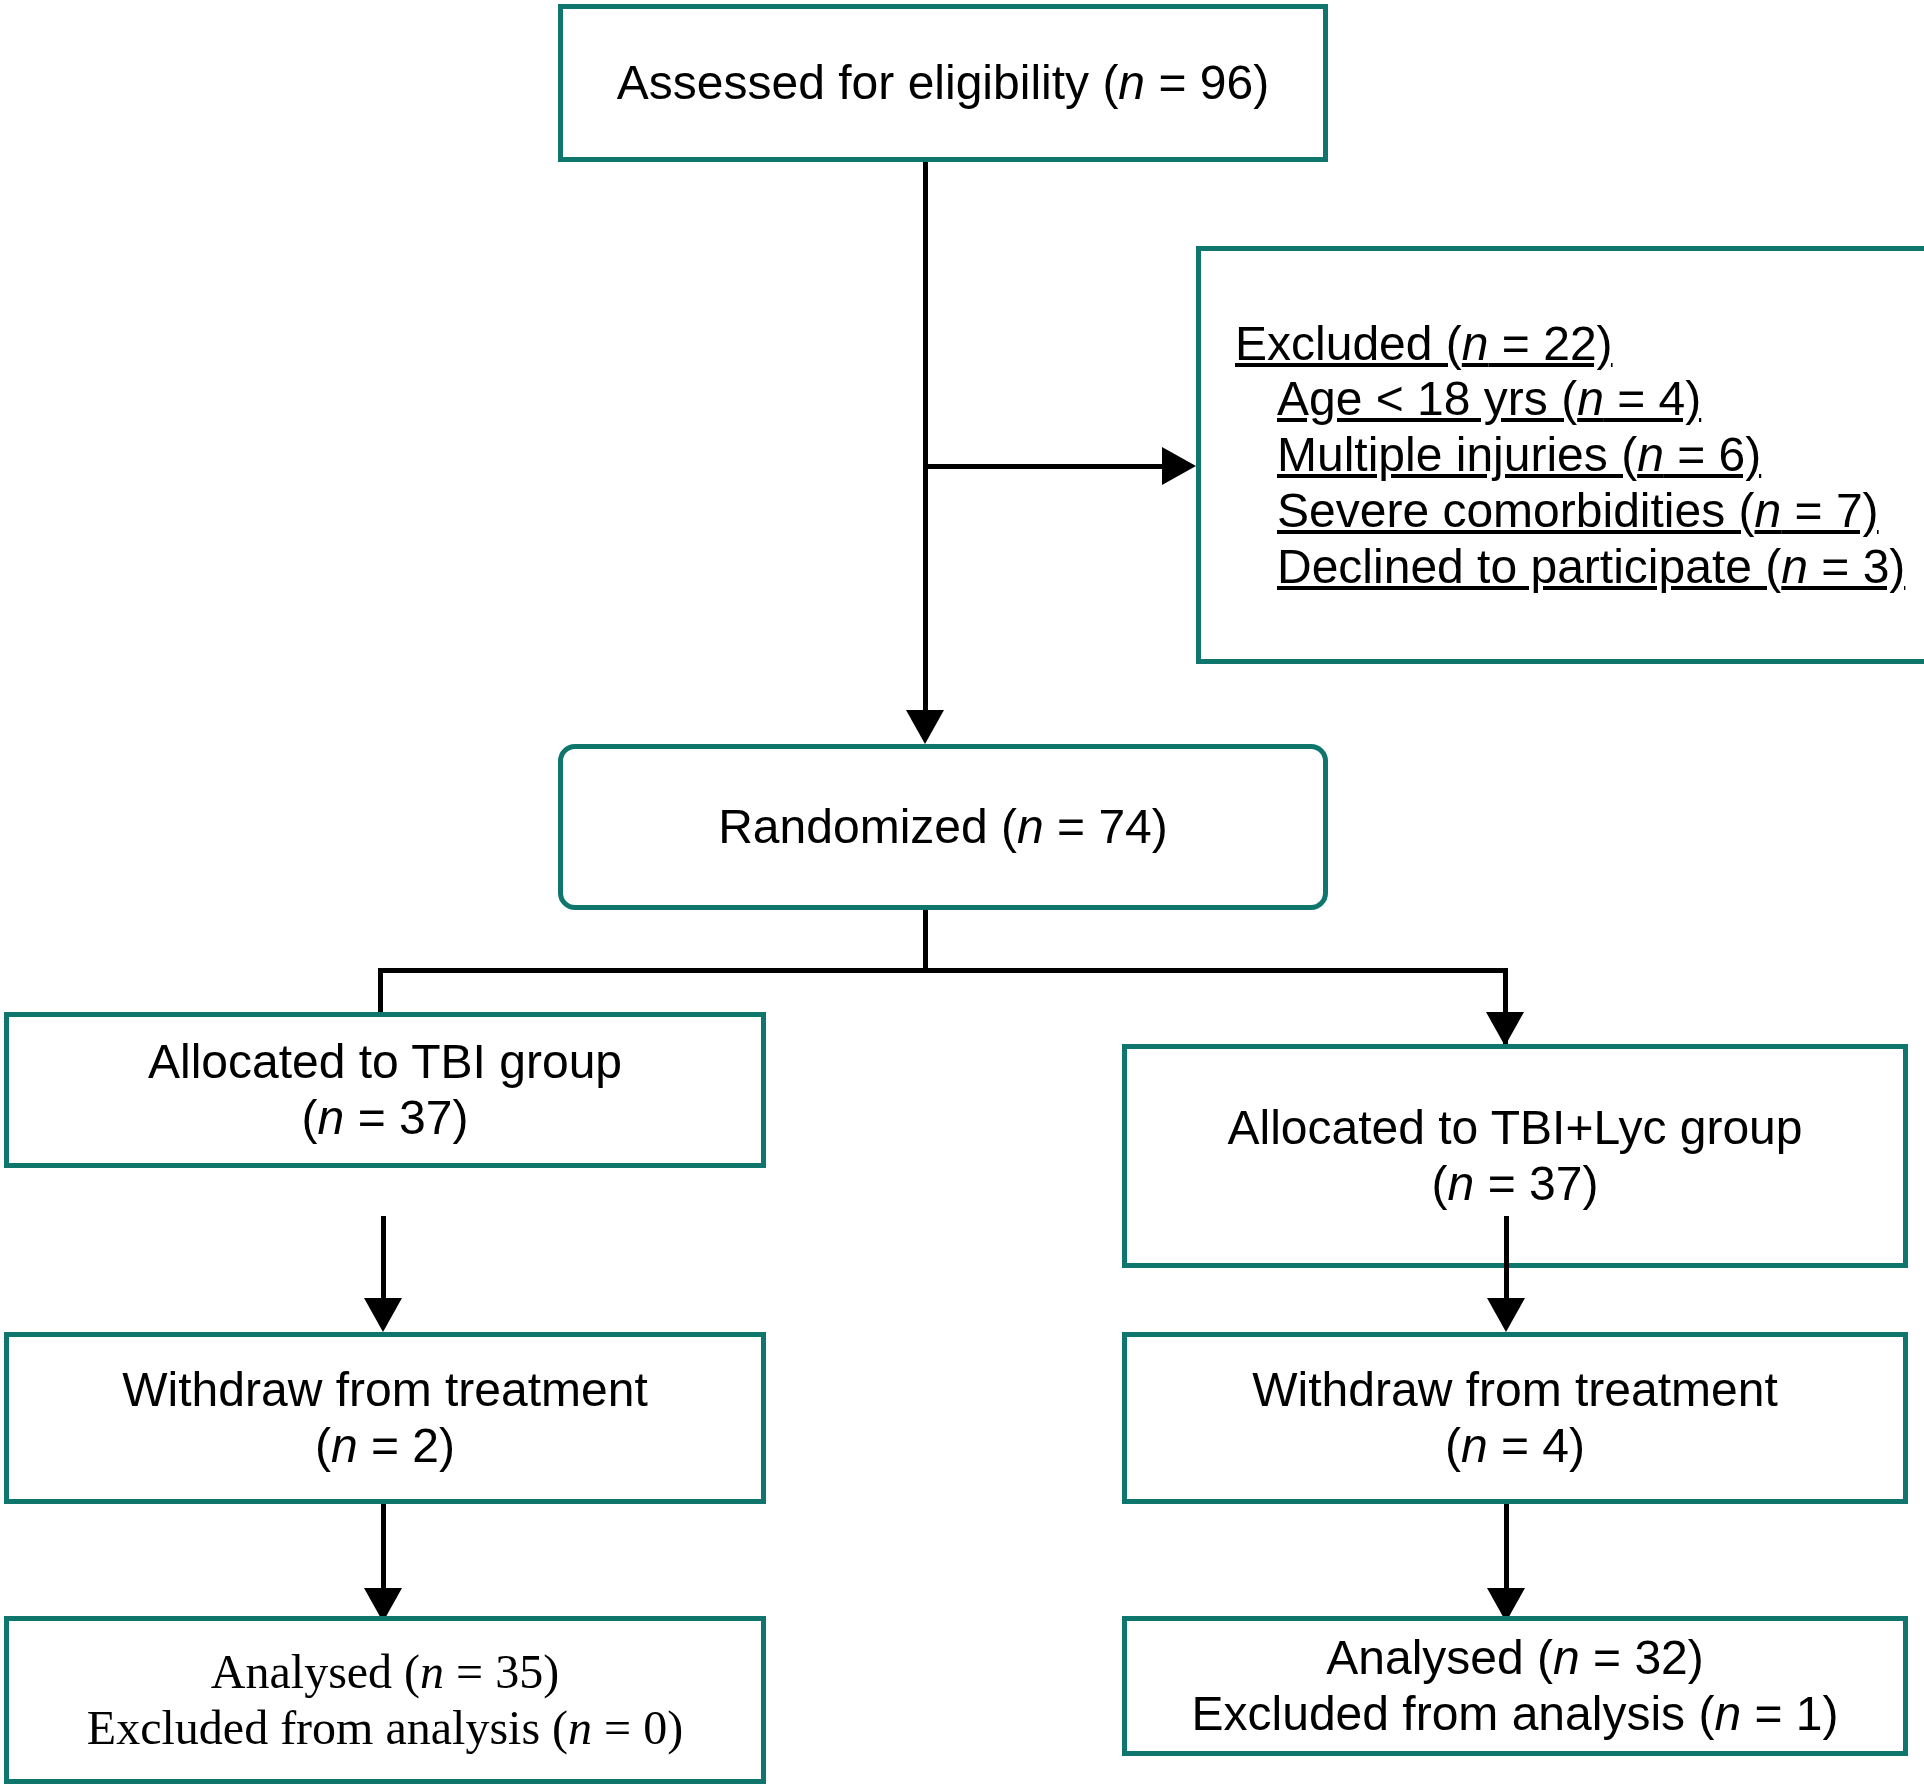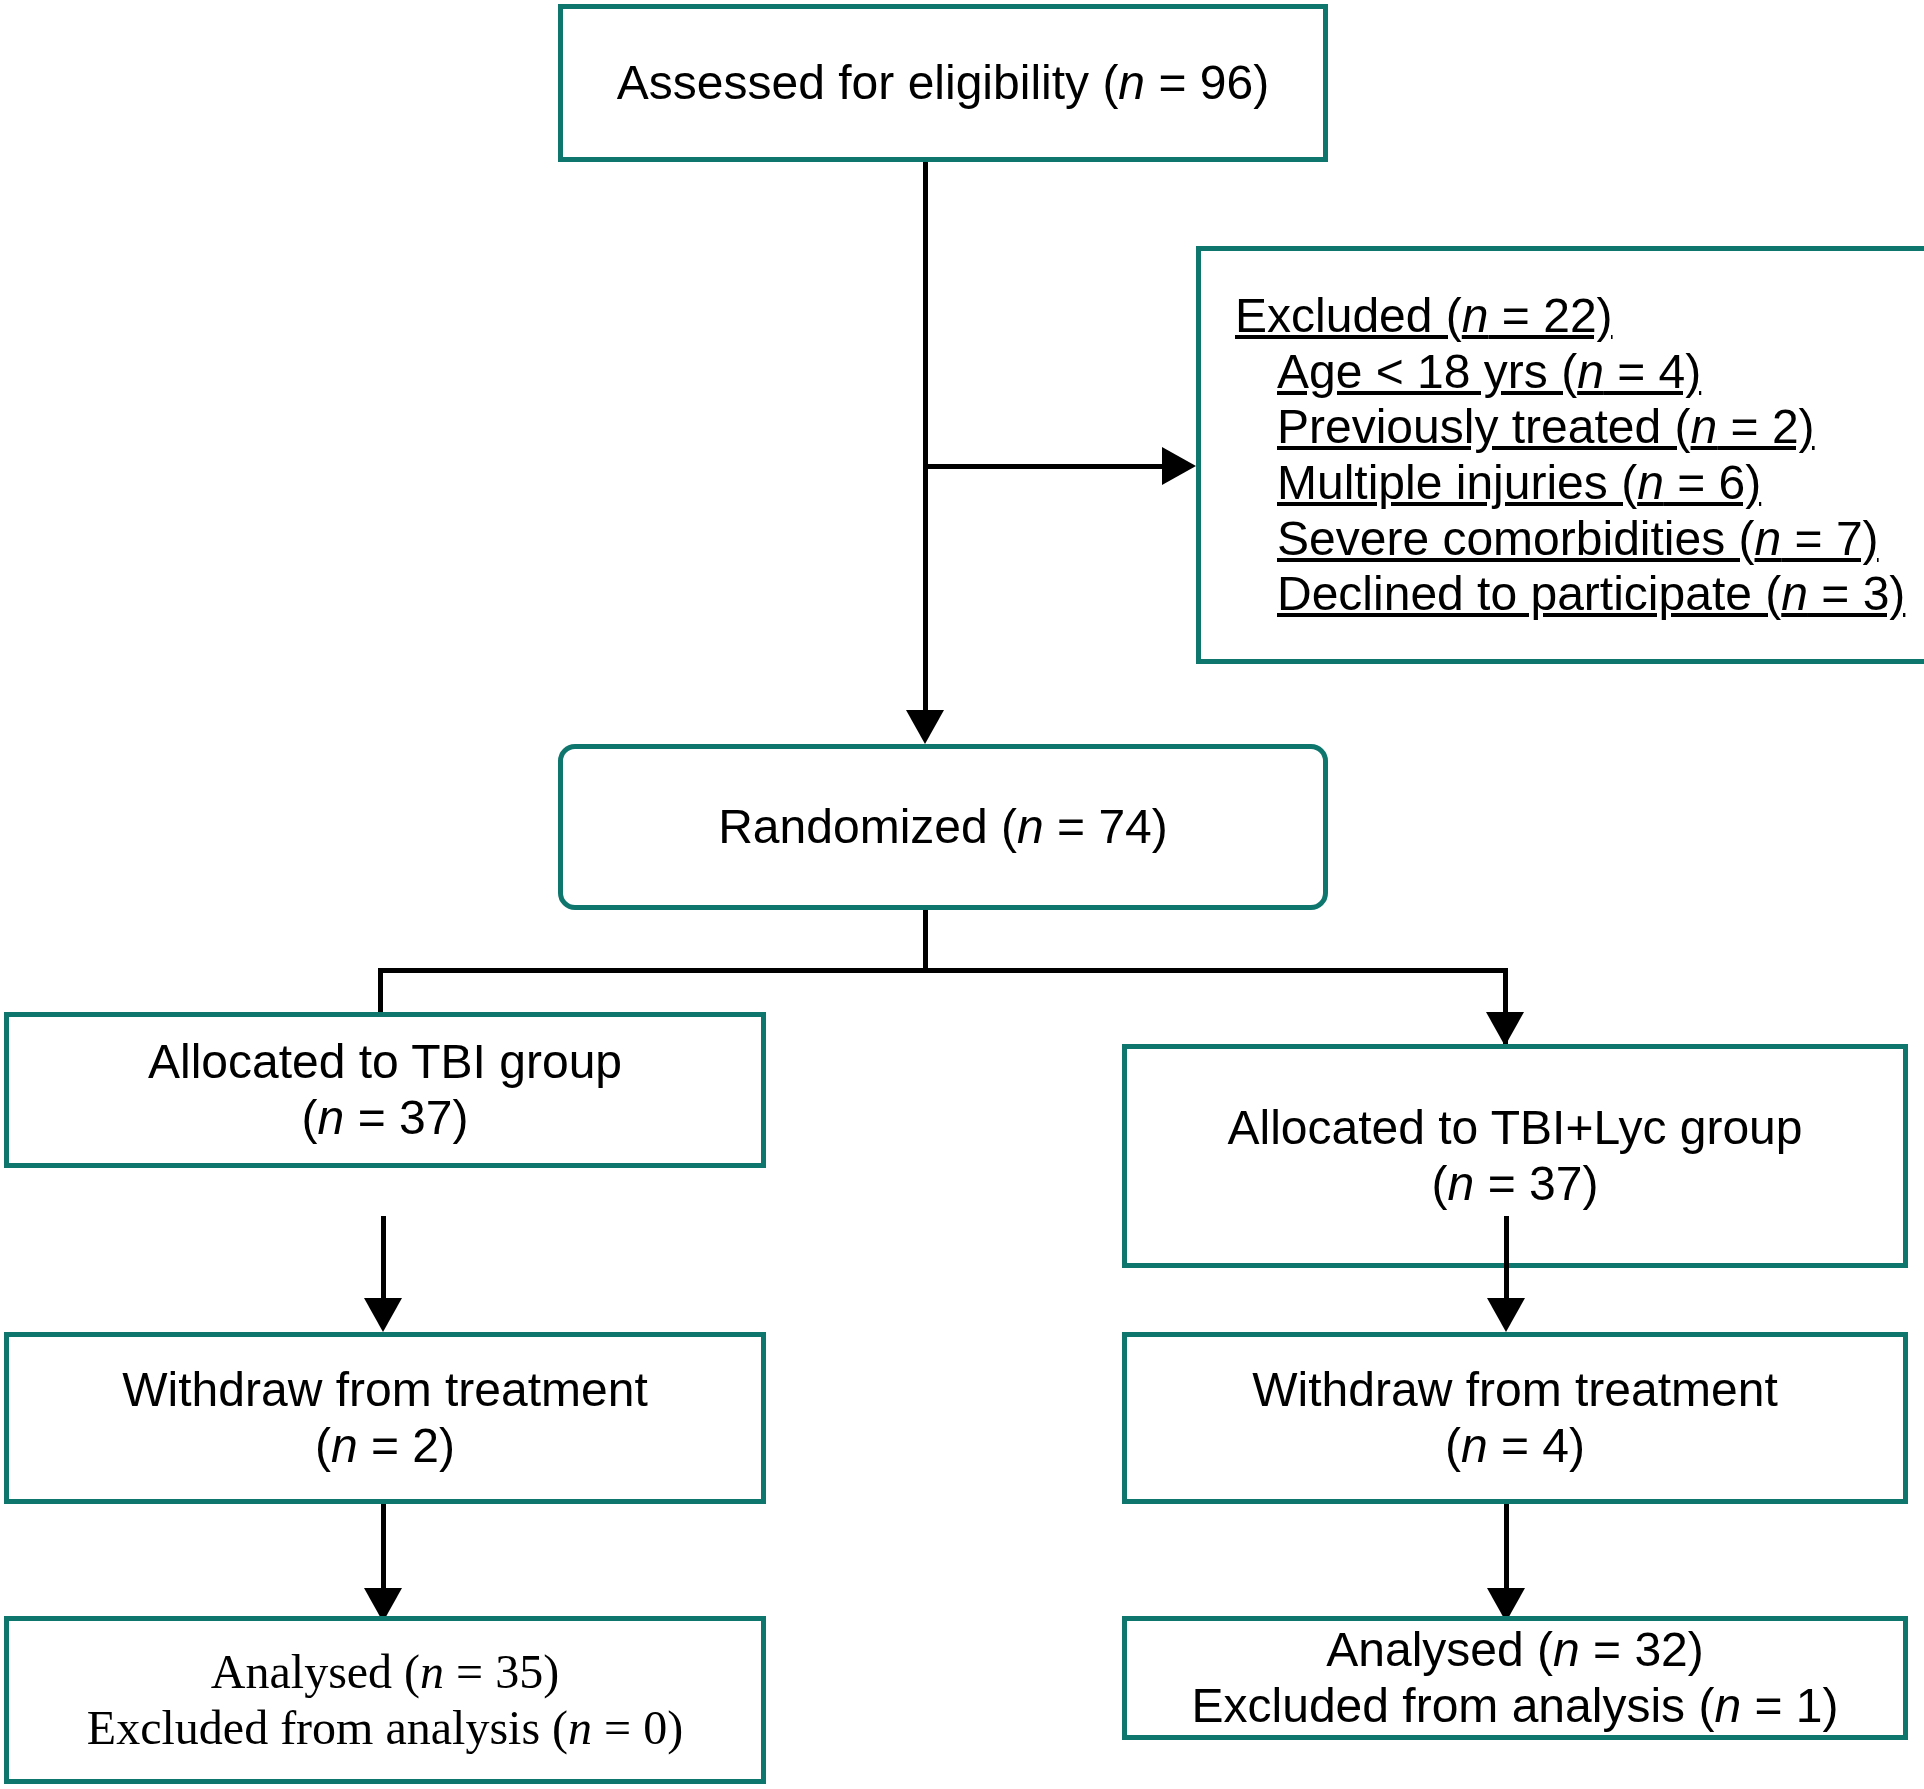--- a/index.html
+++ b/index.html
@@ -86,23 +86,20 @@
   <div class="hline" style="left:923px; top:464px; width:250px;"></div>
   <div class="arrow-right" style="left:1162px; top:447px;"></div>
 
   <div class="box left-align" style="left:1196px; top:246px; width:833px; height:418px; padding:18px 0 18px 34px; justify-content:center;text-decoration:underline;">
     <div class="txt" style="text-align:left;">
       <span>Excluded (</span><span class="italic-n">n</span><span> = 22)</span>
     </div>
     <div class="txt indent" style="text-align:left;">
       <span>Age &lt; 18 yrs (</span><span class="italic-n">n</span><span> = 4)</span>
     </div>
-    <div class="txt indent" style="text-align:left;">
-      <span>Previously treated (</span><span class="italic-n">n</span><span> = 2)</span>
-    </div>
     <div class="txt indent" style="text-align:right;">
       <span>Multiple injuries (</span><span class="italic-n">n</span><span> = 6)</span>
     </div>
     <div class="txt indent" style="text-align:left;">
       <span>Severe comorbidities (</span><span class="italic-n">n</span><span> = 7)</span>
     </div>
     <div class="txt indent" style="text-align:left;">
       <span>Declined to participate (</span><span class="italic-n">n</span><span> = 3)</span>
     </div>
   </div>
@@ -168,21 +165,21 @@
 
   <div class="box" style="left:4px; top:1616px; width:762px; height:168px;font-family:Liberation Serif, serif;">
     <div class="txt">
       <span>Analysed (</span><span class="italic-n">n</span><span> = 35)</span>
     </div>
     <div class="txt">
       <span>Excluded from analysis (</span><span class="italic-n">n</span><span> = 0)</span>
     </div>
   </div>
 
-  <div class="box" style="left:1122px; top:1616px; width:786px; height:124px;">
+  <div class="box" style="left:1122px; top:1616px; width:786px; height:140px;">
     <div class="txt">
       <span>Analysed (</span><span class="italic-n">n</span><span> = 32)</span>
     </div>
     <div class="txt">
       <span>Excluded from analysis (</span><span class="italic-n">n</span><span> = 1)</span>
     </div>
   </div>
 
 </div>
 

